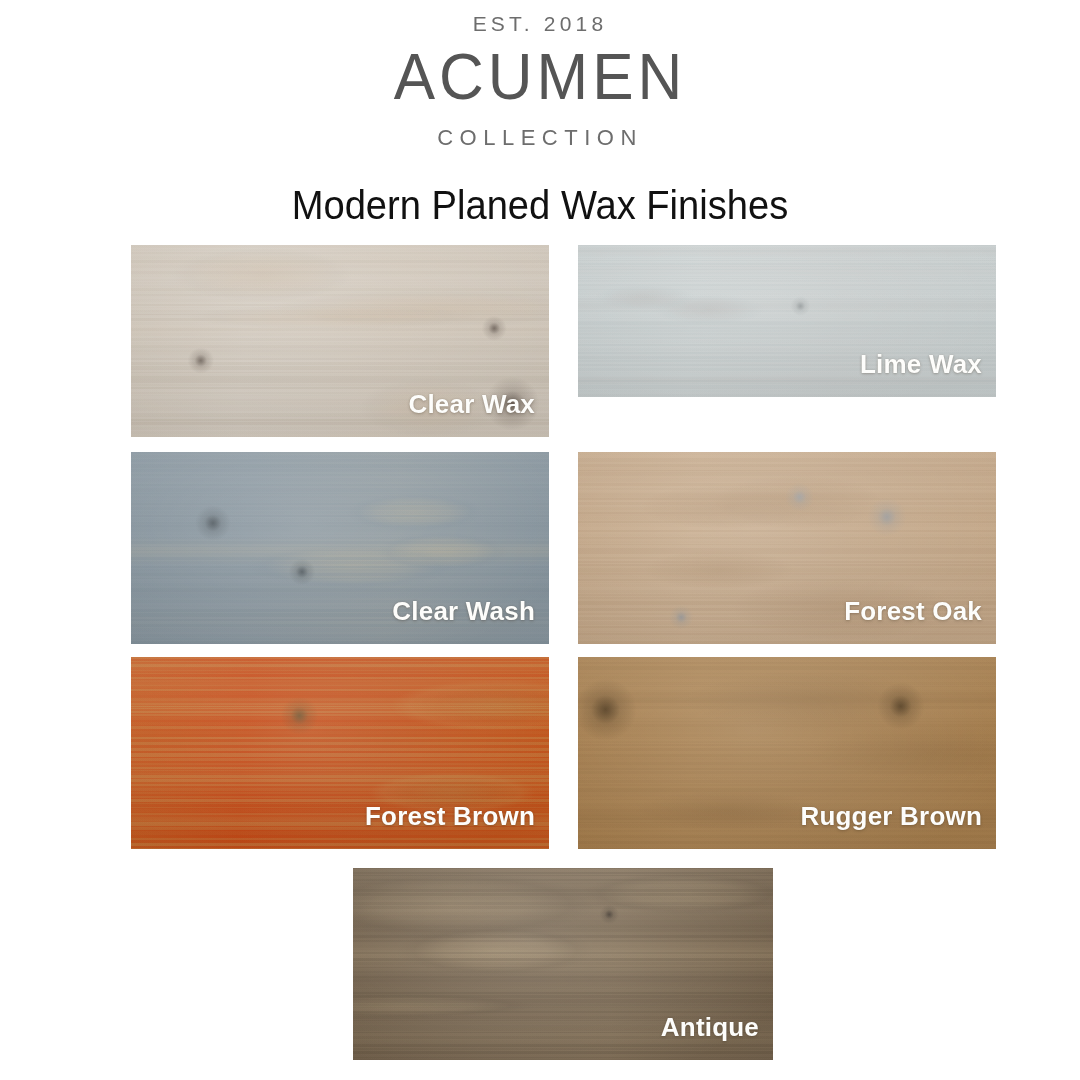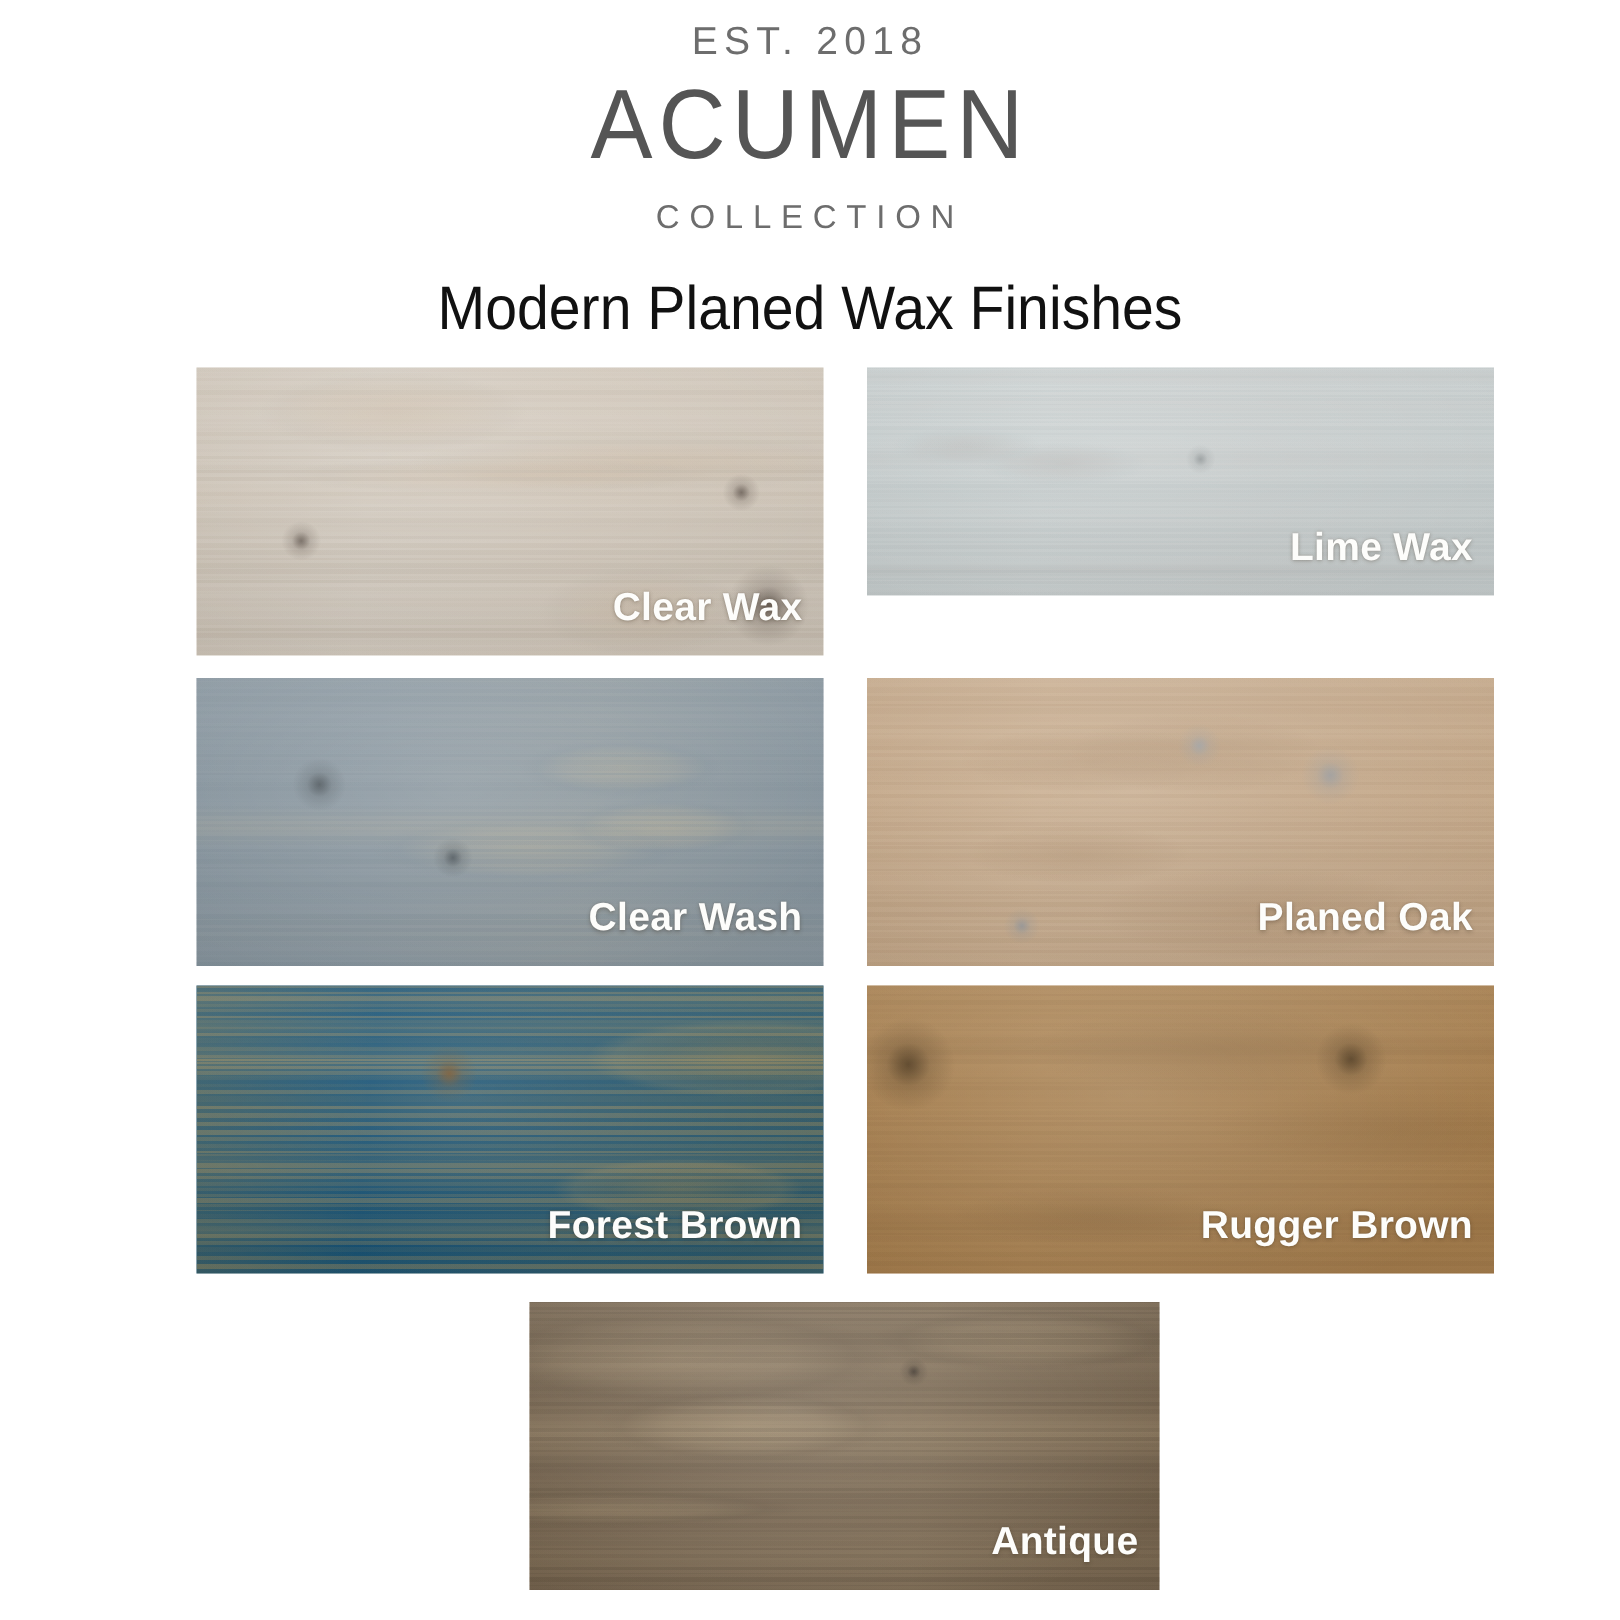--- a/index.html
+++ b/index.html
@@ -16,21 +16,21 @@
     position:relative;
     width:1080px; height:1080px;
     background:#ffffff;
   }
 
   
   .brand { position:absolute; left:0; right:0; top:0; text-align:center; }
 
   .brand-est {
     font-family:"Liberation Sans", sans-serif;
-    font-size:26px;
+    font-size:21px;
     font-weight:400;
     letter-spacing:4.2px;
     color:#6d6d6d;
     margin-top:12px;
   }
 
   .brand-name {
     font-family:"Liberation Sans", sans-serif;
     font-size:62px;
     font-weight:300;
@@ -137,23 +137,23 @@
       </div>
       <div class="swatch" style="left: 578px; top: 452px; width: 418px; height: 192px; background: rgb(201, 174, 144);">
         <div class="wood">
           <div style="background: linear-gradient(95deg, rgba(178, 148, 116, 0.22) 0%, rgba(255, 255, 255, 0) 28%, rgba(160, 127, 93, 0.1) 62%, rgba(178, 148, 116, 0.18) 100%);"></div>
           <div style="background: radial-gradient(26.2% 14.7% at 35.7% 28.4%, rgba(160, 127, 93, 0.3) 0%, rgba(160, 127, 93, 0.16) 42%, rgba(178, 148, 116, 0.14) 66%, rgba(255, 255, 255, 0) 80%), radial-gradient(22.3% 12.9% at 33.7% 61.2%, rgba(160, 127, 93, 0.3) 0%, rgba(160, 127, 93, 0.16) 42%, rgba(178, 148, 116, 0.14) 66%, rgba(255, 255, 255, 0) 80%), radial-gradient(33.3% 20.7% at 63.4% 81.6%, rgba(160, 127, 93, 0.3) 0%, rgba(160, 127, 93, 0.16) 42%, rgba(178, 148, 116, 0.14) 66%, rgba(255, 255, 255, 0) 80%), radial-gradient(25.1% 17.8% at 52.6% 26%, rgba(160, 127, 93, 0.3) 0%, rgba(160, 127, 93, 0.16) 42%, rgba(178, 148, 116, 0.14) 66%, rgba(255, 255, 255, 0) 80%);"></div>
           <div style="background: linear-gradient(rgba(255, 255, 255, 0) 0%, rgba(178, 148, 116, 0.23) 9.9%, rgba(255, 255, 255, 0) 19.8%, rgba(255, 255, 255, 0) 19.8%, rgba(160, 127, 93, 0.133) 23.01%, rgba(255, 255, 255, 0) 26.21%, rgba(255, 255, 255, 0) 26.21%, rgba(178, 148, 116, 0.19) 32.46%, rgba(255, 255, 255, 0) 38.71%, rgba(255, 255, 255, 0) 38.71%, rgba(160, 127, 93, 0.05) 47.25%, rgba(255, 255, 255, 0) 55.8%, rgba(255, 255, 255, 0) 55.8%, rgba(178, 148, 116, 0.173) 62.8%, rgba(255, 255, 255, 0) 69.81%, rgba(255, 255, 255, 0) 69.81%, rgba(178, 148, 116, 0.137) 78.54%, rgba(255, 255, 255, 0) 87.27%, rgba(255, 255, 255, 0) 87.27%, rgba(178, 148, 116, 0.133) 94.6%, rgba(255, 255, 255, 0) 101.94%);"></div>
           <div style="background: linear-gradient(rgba(178, 148, 116, 0.09) 0%, rgba(178, 148, 116, 0.09) 1.76%, rgba(255, 255, 255, 0) 1.76%, rgba(255, 255, 255, 0) 3.28%, rgba(178, 148, 116, 0.21) 3.28%, rgba(178, 148, 116, 0.21) 5.1%, rgba(255, 255, 255, 0) 5.1%, rgba(255, 255, 255, 0) 6.3%, rgba(178, 148, 116, 0.267) 6.3%, rgba(178, 148, 116, 0.267) 7.87%, rgba(255, 255, 255, 0) 7.87%, rgba(255, 255, 255, 0) 9.18%, rgba(178, 148, 116, 0.34) 9.18%, rgba(178, 148, 116, 0.34) 9.74%, rgba(255, 255, 255, 0) 9.74%, rgba(255, 255, 255, 0) 10.48%, rgba(178, 148, 116, 0.204) 10.48%, rgba(178, 148, 116, 0.204) 12.35%, rgba(255, 255, 255, 0) 12.35%, rgba(255, 255, 255, 0) 13.63%, rgba(178, 148, 116, 0.1) 13.63%, rgba(178, 148, 116, 0.1) 15.43%, rgba(255, 255, 255, 0) 15.43%, rgba(255, 255, 255, 0) 16.35%, rgba(178, 148, 116, 0.275) 16.35%, rgba(178, 148, 116, 0.275) 17.86%, rgba(255, 255, 255, 0) 17.86%, rgba(255, 255, 255, 0) 18.93%, rgba(178, 148, 116, 0.184) 18.93%, rgba(178, 148, 116, 0.184) 19.75%, rgba(255, 255, 255, 0) 19.75%, rgba(255, 255, 255, 0) 21.22%, rgba(178, 148, 116, 0.094) 21.22%, rgba(178, 148, 116, 0.094) 22.49%, rgba(255, 255, 255, 0) 22.49%, rgba(255, 255, 255, 0) 23.73%, rgba(178, 148, 116, 0.3) 23.73%, rgba(178, 148, 116, 0.3) 24.83%, rgba(255, 255, 255, 0) 24.83%, rgba(255, 255, 255, 0) 26.15%, rgba(178, 148, 116, 0.286) 26.15%, rgba(178, 148, 116, 0.286) 27.53%, rgba(255, 255, 255, 0) 27.53%, rgba(255, 255, 255, 0) 28.5%, rgba(178, 148, 116, 0.14) 28.5%, rgba(178, 148, 116, 0.14) 30.39%, rgba(255, 255, 255, 0) 30.39%, rgba(255, 255, 255, 0) 31.4%, rgba(178, 148, 116, 0.3) 31.4%, rgba(178, 148, 116, 0.3) 32.16%, rgba(255, 255, 255, 0) 32.16%, rgba(255, 255, 255, 0) 32.89%, rgba(178, 148, 116, 0.082) 32.89%, rgba(178, 148, 116, 0.082) 33.36%, rgba(255, 255, 255, 0) 33.36%, rgba(255, 255, 255, 0) 33.96%, rgba(178, 148, 116, 0.08) 33.96%, rgba(178, 148, 116, 0.08) 35.31%, rgba(255, 255, 255, 0) 35.31%, rgba(255, 255, 255, 0) 36%, rgba(178, 148, 116, 0.286) 36%, rgba(178, 148, 116, 0.286) 37.05%, rgba(255, 255, 255, 0) 37.05%, rgba(255, 255, 255, 0) 37.63%, rgba(178, 148, 116, 0.086) 37.63%, rgba(178, 148, 116, 0.086) 38.97%, rgba(255, 255, 255, 0) 38.97%, rgba(255, 255, 255, 0) 40.42%, rgba(178, 148, 116, 0.29) 40.42%, rgba(178, 148, 116, 0.29) 41.6%, rgba(255, 255, 255, 0) 41.6%, rgba(255, 255, 255, 0) 42.84%, rgba(178, 148, 116, 0.067) 42.84%, rgba(178, 148, 116, 0.067) 43.59%, rgba(255, 255, 255, 0) 43.59%, rgba(255, 255, 255, 0) 44.43%, rgba(178, 148, 116, 0.224) 44.43%, rgba(178, 148, 116, 0.224) 45.46%, rgba(255, 255, 255, 0) 45.46%, rgba(255, 255, 255, 0) 46.61%, rgba(178, 148, 116, 0.08) 46.61%, rgba(178, 148, 116, 0.08) 47.29%, rgba(255, 255, 255, 0) 47.29%, rgba(255, 255, 255, 0) 48%, rgba(178, 148, 116, 0.235) 48%, rgba(178, 148, 116, 0.235) 48.68%, rgba(255, 255, 255, 0) 48.68%, rgba(255, 255, 255, 0) 49.92%, rgba(178, 148, 116, 0.282) 49.92%, rgba(178, 148, 116, 0.282) 51.38%, rgba(255, 255, 255, 0) 51.38%, rgba(255, 255, 255, 0) 51.81%, rgba(178, 148, 116, 0.275) 51.81%, rgba(178, 148, 116, 0.275) 53.14%, rgba(255, 255, 255, 0) 53.14%, rgba(255, 255, 255, 0) 54.67%, rgba(178, 148, 116, 0.24) 54.67%, rgba(178, 148, 116, 0.24) 55.9%, rgba(255, 255, 255, 0) 55.9%, rgba(255, 255, 255, 0) 56.96%, rgba(178, 148, 116, 0.275) 56.96%, rgba(178, 148, 116, 0.275) 57.96%, rgba(255, 255, 255, 0) 57.96%, rgba(255, 255, 255, 0) 58.48%, rgba(178, 148, 116, 0.3) 58.48%, rgba(178, 148, 116, 0.3) 59.49%, rgba(255, 255, 255, 0) 59.49%, rgba(255, 255, 255, 0) 60.61%, rgba(178, 148, 116, 0.184) 60.61%, rgba(178, 148, 116, 0.184) 62.47%, rgba(255, 255, 255, 0) 62.47%, rgba(255, 255, 255, 0) 63.12%, rgba(178, 148, 116, 0.196) 63.12%, rgba(178, 148, 116, 0.196) 63.88%, rgba(255, 255, 255, 0) 63.88%, rgba(255, 255, 255, 0) 64.47%, rgba(178, 148, 116, 0.06) 64.47%, rgba(178, 148, 116, 0.06) 65.04%, rgba(255, 255, 255, 0) 65.04%, rgba(255, 255, 255, 0) 66.29%, rgba(178, 148, 116, 0.29) 66.29%, rgba(178, 148, 116, 0.29) 67.08%, rgba(255, 255, 255, 0) 67.08%, rgba(255, 255, 255, 0) 67.46%, rgba(178, 148, 116, 0.125) 67.46%, rgba(178, 148, 116, 0.125) 68.32%, rgba(255, 255, 255, 0) 68.32%, rgba(255, 255, 255, 0) 68.75%, rgba(178, 148, 116, 0.114) 68.75%, rgba(178, 148, 116, 0.114) 70.49%, rgba(255, 255, 255, 0) 70.49%, rgba(255, 255, 255, 0) 71.74%, rgba(178, 148, 116, 0.137) 71.74%, rgba(178, 148, 116, 0.137) 73.59%, rgba(255, 255, 255, 0) 73.59%, rgba(255, 255, 255, 0) 74.06%, rgba(178, 148, 116, 0.23) 74.06%, rgba(178, 148, 116, 0.23) 74.85%, rgba(255, 255, 255, 0) 74.85%, rgba(255, 255, 255, 0) 75.59%, rgba(178, 148, 116, 0.22) 75.59%, rgba(178, 148, 116, 0.22) 76.73%, rgba(255, 255, 255, 0) 76.73%, rgba(255, 255, 255, 0) 77.73%, rgba(178, 148, 116, 0.29) 77.73%, rgba(178, 148, 116, 0.29) 79.64%, rgba(255, 255, 255, 0) 79.64%, rgba(255, 255, 255, 0) 81.15%, rgba(178, 148, 116, 0.325) 81.15%, rgba(178, 148, 116, 0.325) 82.97%, rgba(255, 255, 255, 0) 82.97%, rgba(255, 255, 255, 0) 83.96%, rgba(178, 148, 116, 0.224) 83.96%, rgba(178, 148, 116, 0.224) 85.11%, rgba(255, 255, 255, 0) 85.11%, rgba(255, 255, 255, 0) 86.1%, rgba(178, 148, 116, 0.267) 86.1%, rgba(178, 148, 116, 0.267) 87.53%, rgba(255, 255, 255, 0) 87.53%, rgba(255, 255, 255, 0) 88.23%, rgba(178, 148, 116, 0.192) 88.23%, rgba(178, 148, 116, 0.192) 90.04%, rgba(255, 255, 255, 0) 90.04%, rgba(255, 255, 255, 0) 90.4%, rgba(178, 148, 116, 0.314) 90.4%, rgba(178, 148, 116, 0.314) 91.86%, rgba(255, 255, 255, 0) 91.86%, rgba(255, 255, 255, 0) 93.02%, rgba(178, 148, 116, 0.11) 93.02%, rgba(178, 148, 116, 0.11) 93.83%, rgba(255, 255, 255, 0) 93.83%, rgba(255, 255, 255, 0) 94.48%, rgba(178, 148, 116, 0.26) 94.48%, rgba(178, 148, 116, 0.26) 95.49%, rgba(255, 255, 255, 0) 95.49%, rgba(255, 255, 255, 0) 96.16%, rgba(178, 148, 116, 0.067) 96.16%, rgba(178, 148, 116, 0.067) 97.55%, rgba(255, 255, 255, 0) 97.55%, rgba(255, 255, 255, 0) 98.68%, rgba(178, 148, 116, 0.26) 98.68%, rgba(178, 148, 116, 0.26) 100.59%, rgba(255, 255, 255, 0) 100.59%, rgba(255, 255, 255, 0) 101.61%);"></div>
           <div style="background: radial-gradient(circle at 73.9% 33.8%, rgba(153, 153, 153, 0.92) 0%, rgba(153, 153, 153, 0.7) 1.01%, rgba(153, 153, 153, 0.26) 2.74%, rgba(255, 255, 255, 0) 5.85%), radial-gradient(circle at 53% 23.5%, rgba(153, 153, 153, 0.92) 0%, rgba(153, 153, 153, 0.7) 0.94%, rgba(153, 153, 153, 0.26) 2.57%, rgba(255, 255, 255, 0) 5.49%), radial-gradient(circle at 24.7% 86.1%, rgba(153, 153, 153, 0.92) 0%, rgba(153, 153, 153, 0.7) 0.59%, rgba(153, 153, 153, 0.26) 1.6%, rgba(255, 255, 255, 0) 3.42%);"></div>
           <div style="background: radial-gradient(120% 140% at 42% 38%, rgba(255, 255, 255, 0.16) 0%, rgba(255, 255, 255, 0) 55%), linear-gradient(rgba(255, 255, 255, 0.08) 0%, rgba(0, 0, 0, 0) 40%, rgba(0, 0, 0, 0.06) 100%);"></div>
         </div>
-        <div class="swatch-label">Planed Oak</div>
+        <div class="swatch-label">Forest Oak</div>
       </div>
-      <div class="swatch" style="left: 131px; top: 657px; width: 418px; height: 192px; background: #0c4a6e; padding-left: 44px;">
+      <div class="swatch" style="left: 131px; top: 657px; width: 418px; height: 192px; background: #c2410c; padding-left: 44px;">
         <div class="wood">
           <div style="background: linear-gradient(95deg, rgba(192, 154, 87, 0.22) 0%, rgba(255, 255, 255, 0) 28%, rgba(163, 127, 62, 0.1) 62%, rgba(192, 154, 87, 0.18) 100%);"></div>
           <div style="background: radial-gradient(31.8% 16.9% at 87.6% 25.3%, rgba(163, 127, 62, 0.3) 0%, rgba(163, 127, 62, 0.16) 42%, rgba(192, 154, 87, 0.14) 66%, rgba(255, 255, 255, 0) 80%), radial-gradient(25% 13.1% at 76.8% 70.6%, rgba(163, 127, 62, 0.3) 0%, rgba(163, 127, 62, 0.16) 42%, rgba(192, 154, 87, 0.14) 66%, rgba(255, 255, 255, 0) 80%);"></div>
           <div style="background: linear-gradient(rgba(255, 255, 255, 0) 0%, rgba(192, 154, 87, 0.157) 4.93%, rgba(255, 255, 255, 0) 9.86%, rgba(255, 255, 255, 0) 9.86%, rgba(192, 154, 87, 0.176) 14.38%, rgba(255, 255, 255, 0) 18.91%, rgba(255, 255, 255, 0) 18.91%, rgba(192, 154, 87, 0.204) 26.14%, rgba(255, 255, 255, 0) 33.38%, rgba(255, 255, 255, 0) 33.38%, rgba(163, 127, 62, 0.1) 42.94%, rgba(255, 255, 255, 0) 52.5%, rgba(255, 255, 255, 0) 52.5%, rgba(192, 154, 87, 0.157) 62.65%, rgba(255, 255, 255, 0) 72.81%, rgba(255, 255, 255, 0) 72.81%, rgba(163, 127, 62, 0.06) 76.54%, rgba(255, 255, 255, 0) 80.27%, rgba(255, 255, 255, 0) 80.27%, rgba(192, 154, 87, 0.208) 85.34%, rgba(255, 255, 255, 0) 90.41%, rgba(255, 255, 255, 0) 90.41%, rgba(192, 154, 87, 0.08) 98.35%, rgba(255, 255, 255, 0) 106.3%);"></div>
           <div style="background: linear-gradient(rgba(192, 154, 87, 0.28) 0%, rgba(192, 154, 87, 0.28) 0.83%, rgba(255, 255, 255, 0) 0.83%, rgba(255, 255, 255, 0) 2.3%, rgba(192, 154, 87, 0.25) 2.3%, rgba(192, 154, 87, 0.25) 2.86%, rgba(255, 255, 255, 0) 2.86%, rgba(255, 255, 255, 0) 3.48%, rgba(192, 154, 87, 0.29) 3.48%, rgba(192, 154, 87, 0.29) 5.24%, rgba(255, 255, 255, 0) 5.24%, rgba(255, 255, 255, 0) 6.56%, rgba(192, 154, 87, 0.13) 6.56%, rgba(192, 154, 87, 0.13) 7.31%, rgba(255, 255, 255, 0) 7.31%, rgba(255, 255, 255, 0) 8.13%, rgba(192, 154, 87, 0.18) 8.13%, rgba(192, 154, 87, 0.18) 9.09%, rgba(255, 255, 255, 0) 9.09%, rgba(255, 255, 255, 0) 10.46%, rgba(192, 154, 87, 0.29) 10.46%, rgba(192, 154, 87, 0.29) 11.32%, rgba(255, 255, 255, 0) 11.32%, rgba(255, 255, 255, 0) 12.06%, rgba(192, 154, 87, 0.09) 12.06%, rgba(192, 154, 87, 0.09) 13.15%, rgba(255, 255, 255, 0) 13.15%, rgba(255, 255, 255, 0) 14.45%, rgba(192, 154, 87, 0.13) 14.45%, rgba(192, 154, 87, 0.13) 15.09%, rgba(255, 255, 255, 0) 15.09%, rgba(255, 255, 255, 0) 16.63%, rgba(192, 154, 87, 0.29) 16.63%, rgba(192, 154, 87, 0.29) 17.45%, rgba(255, 255, 255, 0) 17.45%, rgba(255, 255, 255, 0) 18.14%, rgba(192, 154, 87, 0.07) 18.14%, rgba(192, 154, 87, 0.07) 19.9%, rgba(255, 255, 255, 0) 19.9%, rgba(255, 255, 255, 0) 21.36%, rgba(192, 154, 87, 0.153) 21.36%, rgba(192, 154, 87, 0.153) 22.87%, rgba(255, 255, 255, 0) 22.87%, rgba(255, 255, 255, 0) 24.02%, rgba(192, 154, 87, 0.21) 24.02%, rgba(192, 154, 87, 0.21) 25.08%, rgba(255, 255, 255, 0) 25.08%, rgba(255, 255, 255, 0) 25.52%, rgba(192, 154, 87, 0.33) 25.52%, rgba(192, 154, 87, 0.33) 26.09%, rgba(255, 255, 255, 0) 26.09%, rgba(255, 255, 255, 0) 26.56%, rgba(192, 154, 87, 0.28) 26.56%, rgba(192, 154, 87, 0.28) 27.25%, rgba(255, 255, 255, 0) 27.25%, rgba(255, 255, 255, 0) 28.05%, rgba(192, 154, 87, 0.31) 28.05%, rgba(192, 154, 87, 0.31) 28.98%, rgba(255, 255, 255, 0) 28.98%, rgba(255, 255, 255, 0) 29.71%, rgba(192, 154, 87, 0.243) 29.71%, rgba(192, 154, 87, 0.243) 30.96%, rgba(255, 255, 255, 0) 30.96%, rgba(255, 255, 255, 0) 31.4%, rgba(192, 154, 87, 0.07) 31.4%, rgba(192, 154, 87, 0.07) 32.75%, rgba(255, 255, 255, 0) 32.75%, rgba(255, 255, 255, 0) 34.09%, rgba(192, 154, 87, 0.075) 34.09%, rgba(192, 154, 87, 0.075) 35.34%, rgba(255, 255, 255, 0) 35.34%, rgba(255, 255, 255, 0) 36.17%, rgba(192, 154, 87, 0.275) 36.17%, rgba(192, 154, 87, 0.275) 37.69%, rgba(255, 255, 255, 0) 37.69%, rgba(255, 255, 255, 0) 38.49%, rgba(192, 154, 87, 0.07) 38.49%, rgba(192, 154, 87, 0.07) 40.35%, rgba(255, 255, 255, 0) 40.35%, rgba(255, 255, 255, 0) 41.87%, rgba(192, 154, 87, 0.333) 41.87%, rgba(192, 154, 87, 0.333) 42.74%, rgba(255, 255, 255, 0) 42.74%, rgba(255, 255, 255, 0) 44.13%, rgba(192, 154, 87, 0.275) 44.13%, rgba(192, 154, 87, 0.275) 45.96%, rgba(255, 255, 255, 0) 45.96%, rgba(255, 255, 255, 0) 47.33%, rgba(192, 154, 87, 0.298) 47.33%, rgba(192, 154, 87, 0.298) 48.76%, rgba(255, 255, 255, 0) 48.76%, rgba(255, 255, 255, 0) 50.02%, rgba(192, 154, 87, 0.333) 50.02%, rgba(192, 154, 87, 0.333) 51.91%, rgba(255, 255, 255, 0) 51.91%, rgba(255, 255, 255, 0) 52.51%, rgba(192, 154, 87, 0.247) 52.51%, rgba(192, 154, 87, 0.247) 54.08%, rgba(255, 255, 255, 0) 54.08%, rgba(255, 255, 255, 0) 55.18%, rgba(192, 154, 87, 0.137) 55.18%, rgba(192, 154, 87, 0.137) 56.29%, rgba(255, 255, 255, 0) 56.29%, rgba(255, 255, 255, 0) 57.45%, rgba(192, 154, 87, 0.282) 57.45%, rgba(192, 154, 87, 0.282) 58.09%, rgba(255, 255, 255, 0) 58.09%, rgba(255, 255, 255, 0) 58.68%, rgba(192, 154, 87, 0.16) 58.68%, rgba(192, 154, 87, 0.16) 59.3%, rgba(255, 255, 255, 0) 59.3%, rgba(255, 255, 255, 0) 60.54%, rgba(192, 154, 87, 0.067) 60.54%, rgba(192, 154, 87, 0.067) 61%, rgba(255, 255, 255, 0) 61%, rgba(255, 255, 255, 0) 61.58%, rgba(192, 154, 87, 0.282) 61.58%, rgba(192, 154, 87, 0.282) 63.24%, rgba(255, 255, 255, 0) 63.24%, rgba(255, 255, 255, 0) 63.76%, rgba(192, 154, 87, 0.3) 63.76%, rgba(192, 154, 87, 0.3) 65.06%, rgba(255, 255, 255, 0) 65.06%, rgba(255, 255, 255, 0) 65.98%, rgba(192, 154, 87, 0.27) 65.98%, rgba(192, 154, 87, 0.27) 67.08%, rgba(255, 255, 255, 0) 67.08%, rgba(255, 255, 255, 0) 68.34%, rgba(192, 154, 87, 0.15) 68.34%, rgba(192, 154, 87, 0.15) 69.61%, rgba(255, 255, 255, 0) 69.61%, rgba(255, 255, 255, 0) 70.28%, rgba(192, 154, 87, 0.133) 70.28%, rgba(192, 154, 87, 0.133) 71.34%, rgba(255, 255, 255, 0) 71.34%, rgba(255, 255, 255, 0) 72.24%, rgba(192, 154, 87, 0.192) 72.24%, rgba(192, 154, 87, 0.192) 73.43%, rgba(255, 255, 255, 0) 73.43%, rgba(255, 255, 255, 0) 73.95%, rgba(192, 154, 87, 0.333) 73.95%, rgba(192, 154, 87, 0.333) 75.59%, rgba(255, 255, 255, 0) 75.59%, rgba(255, 255, 255, 0) 75.95%, rgba(192, 154, 87, 0.16) 75.95%, rgba(192, 154, 87, 0.16) 76.75%, rgba(255, 255, 255, 0) 76.75%, rgba(255, 255, 255, 0) 77.94%, rgba(192, 154, 87, 0.184) 77.94%, rgba(192, 154, 87, 0.184) 78.44%, rgba(255, 255, 255, 0) 78.44%, rgba(255, 255, 255, 0) 79.25%, rgba(192, 154, 87, 0.067) 79.25%, rgba(192, 154, 87, 0.067) 80.75%, rgba(255, 255, 255, 0) 80.75%, rgba(255, 255, 255, 0) 81.2%, rgba(192, 154, 87, 0.22) 81.2%, rgba(192, 154, 87, 0.22) 82.49%, rgba(255, 255, 255, 0) 82.49%, rgba(255, 255, 255, 0) 83.5%, rgba(192, 154, 87, 0.075) 83.5%, rgba(192, 154, 87, 0.075) 85.28%, rgba(255, 255, 255, 0) 85.28%, rgba(255, 255, 255, 0) 86.15%, rgba(192, 154, 87, 0.3) 86.15%, rgba(192, 154, 87, 0.3) 87.79%, rgba(255, 255, 255, 0) 87.79%, rgba(255, 255, 255, 0) 88.67%, rgba(192, 154, 87, 0.235) 88.67%, rgba(192, 154, 87, 0.235) 90.22%, rgba(255, 255, 255, 0) 90.22%, rgba(255, 255, 255, 0) 90.84%, rgba(192, 154, 87, 0.09) 90.84%, rgba(192, 154, 87, 0.09) 92.63%, rgba(255, 255, 255, 0) 92.63%, rgba(255, 255, 255, 0) 94.03%, rgba(192, 154, 87, 0.255) 94.03%, rgba(192, 154, 87, 0.255) 95.4%, rgba(255, 255, 255, 0) 95.4%, rgba(255, 255, 255, 0) 96.8%, rgba(192, 154, 87, 0.34) 96.8%, rgba(192, 154, 87, 0.34) 98.29%, rgba(255, 255, 255, 0) 98.29%, rgba(255, 255, 255, 0) 99.69%, rgba(192, 154, 87, 0.32) 99.69%, rgba(192, 154, 87, 0.32) 100.57%, rgba(255, 255, 255, 0) 100.57%, rgba(255, 255, 255, 0) 100.95%);"></div>
           <div style="background: radial-gradient(circle at 40.3% 30.6%, rgba(106, 74, 34, 0.92) 0%, rgba(106, 74, 34, 0.7) 1.15%, rgba(106, 74, 34, 0.26) 3.14%, rgba(255, 255, 255, 0) 6.7%);"></div>
           <div style="background: radial-gradient(120% 140% at 42% 38%, rgba(255, 255, 255, 0.16) 0%, rgba(255, 255, 255, 0) 55%), linear-gradient(rgba(255, 255, 255, 0.08) 0%, rgba(0, 0, 0, 0) 40%, rgba(0, 0, 0, 0.06) 100%);"></div>
         </div>
         <div class="swatch-label">Forest Brown</div>
       </div>

